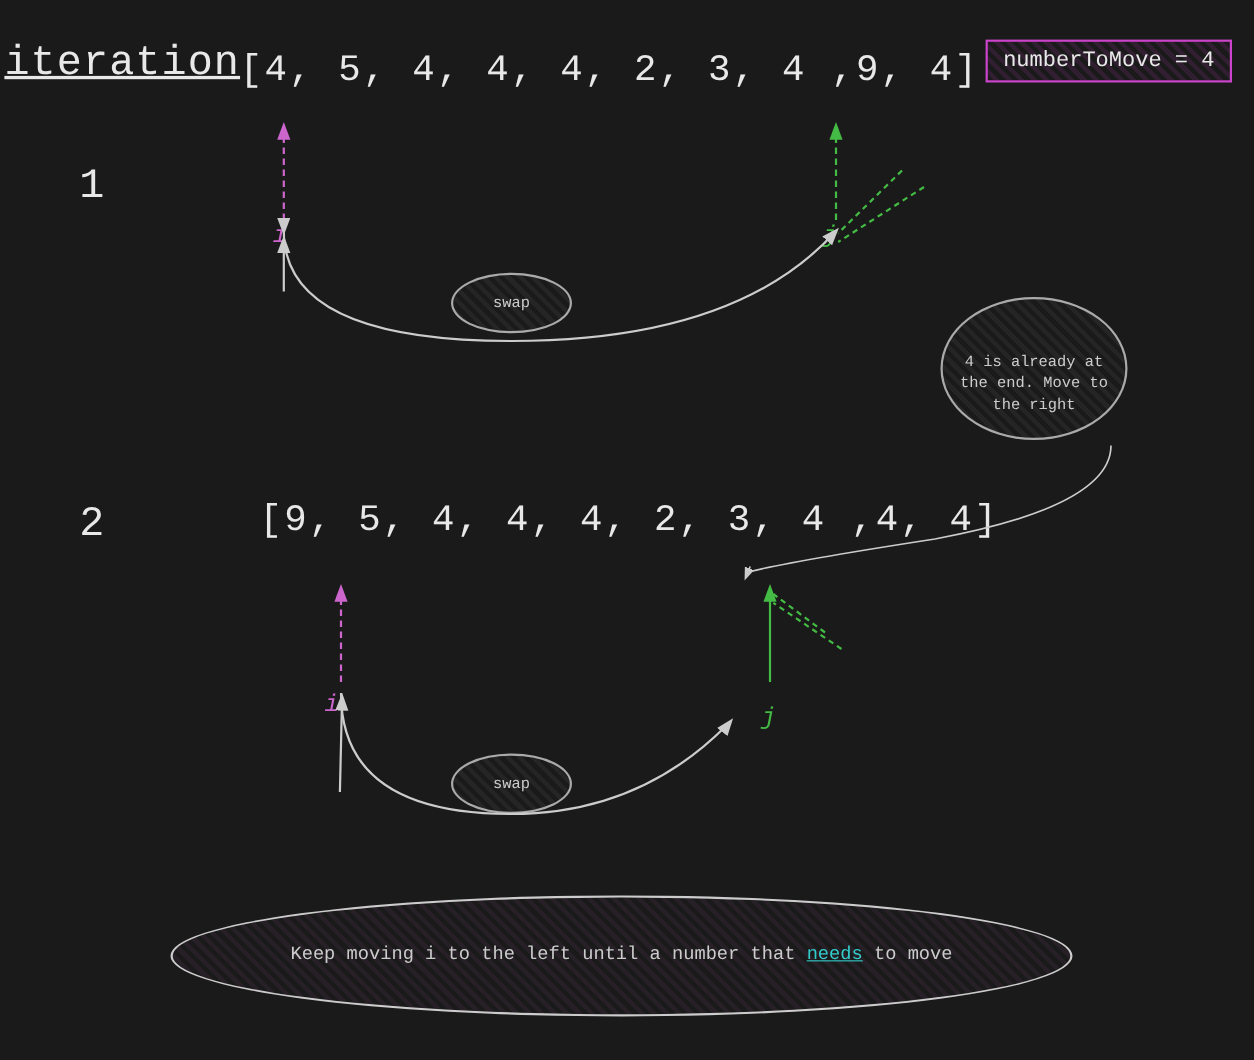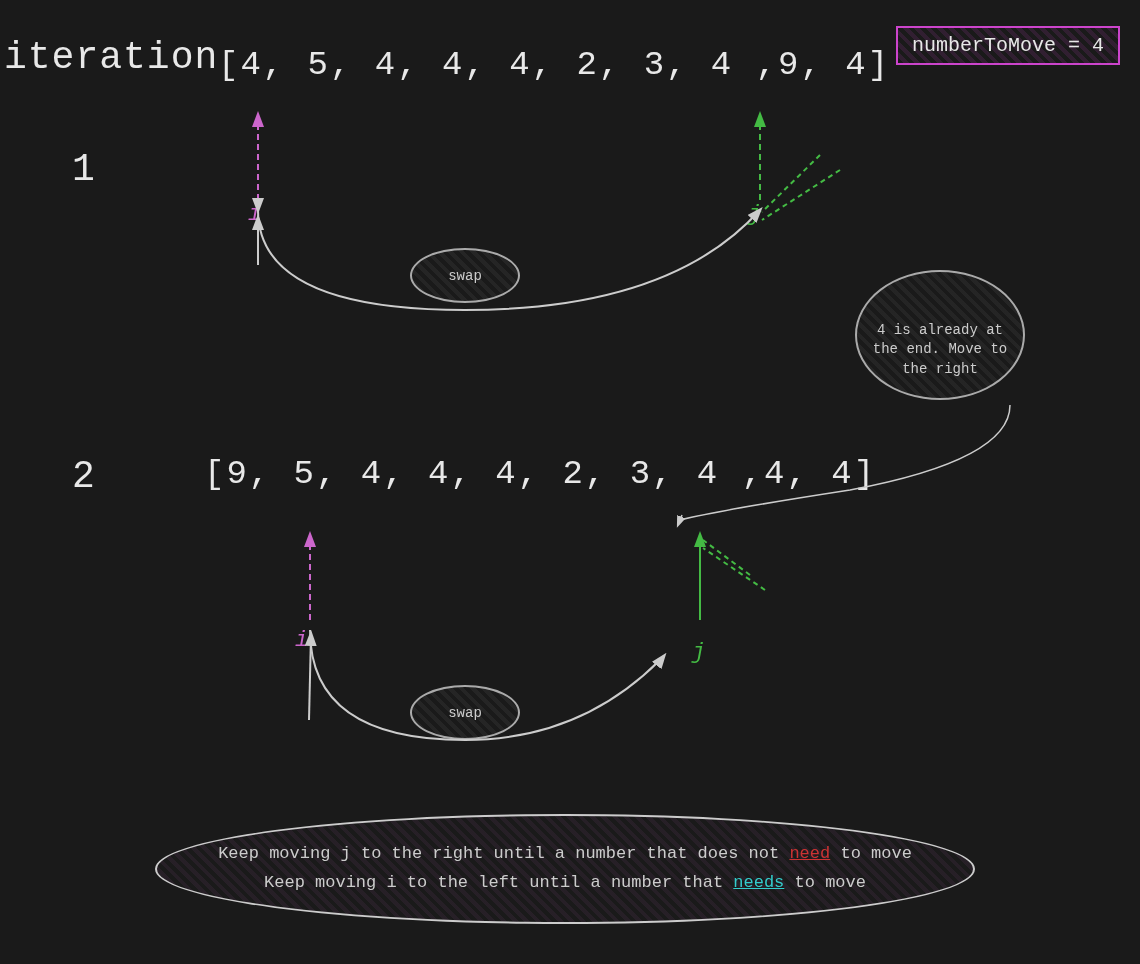--- a/index.html
+++ b/index.html
@@ -14,27 +14,28 @@
 
     
     .title {
       position: absolute;
       top: 36px;
       left: 4px;
       color: #e8e8e8;
       font-size: 38px;
       font-weight: normal;
       font-family: 'Courier New', monospace;
+      text-decoration: underline;
       letter-spacing: 1px;
     }
 
     
     .number-to-move {
       position: absolute;
-      top: 26px;
+      top: 36px;
       right: 20px;
       border: 2px solid #cc44cc;
       padding: 6px 14px;
       color: #e8e8e8;
       font-size: 20px;
       font-family: 'Courier New', monospace;
       background: repeating-linear-gradient(
         45deg,
         transparent,
         transparent 4px,
@@ -175,39 +176,38 @@
 <div class="title">iteration</div>
 
 <div class="number-to-move">numberToMove = 4</div>
 
 <div class="iter-num" style="top:148px; left:72px;">1</div>
 
 <div class="array-text" style="top:46px; left:218px;">[4, 5, 4, 4, 4, 2, 3, 4 ,9, 4]</div>
 
 <div class="iter-num" style="top:455px; left:72px;">2</div>
 
-<div class="array-text" style="top:455px; left:204px;">[9, 5, 4, 4, 4, 2, 3, 4 ,4, 4]</div>
+<div class="array-text" style="top:455px; left:236px;">[9, 5, 4, 4, 4, 2, 3, 4 ,4, 4]</div>
 
 <div class="swap-ellipse" style="width:110px; height:55px; top:248px; left:410px;">
   <span class="swap-label">swap</span>
 </div>
 
 <div class="swap-ellipse" style="width:110px; height:55px; top:685px; left:410px;">
   <span class="swap-label">swap</span>
 </div>
 
 <div class="speech-bubble" style="width:170px; height:130px; top:270px; right:115px;">
   <span>4 is already
 at the end.
 Move to the right</span>
 </div>
 
 <div class="bottom-note" style="width:820px; height:110px; bottom:40px; left:155px;">
   <div class="bottom-note-text">
-    <div>Keep moving j to the right until a number that does not <span class="highlight-red">need</span> to move</div>
     <div>Keep moving i to the left until a number that <span class="highlight-cyan">needs</span> to move</div>
   </div>
 </div>
 
 <div class="label-i" style="top:202px; left:248px;">i</div>
 
 <div class="label-j" style="top:202px; left:748px;">j</div>
 
 <div class="label-i" style="top:628px; left:295px;">i</div>
 

